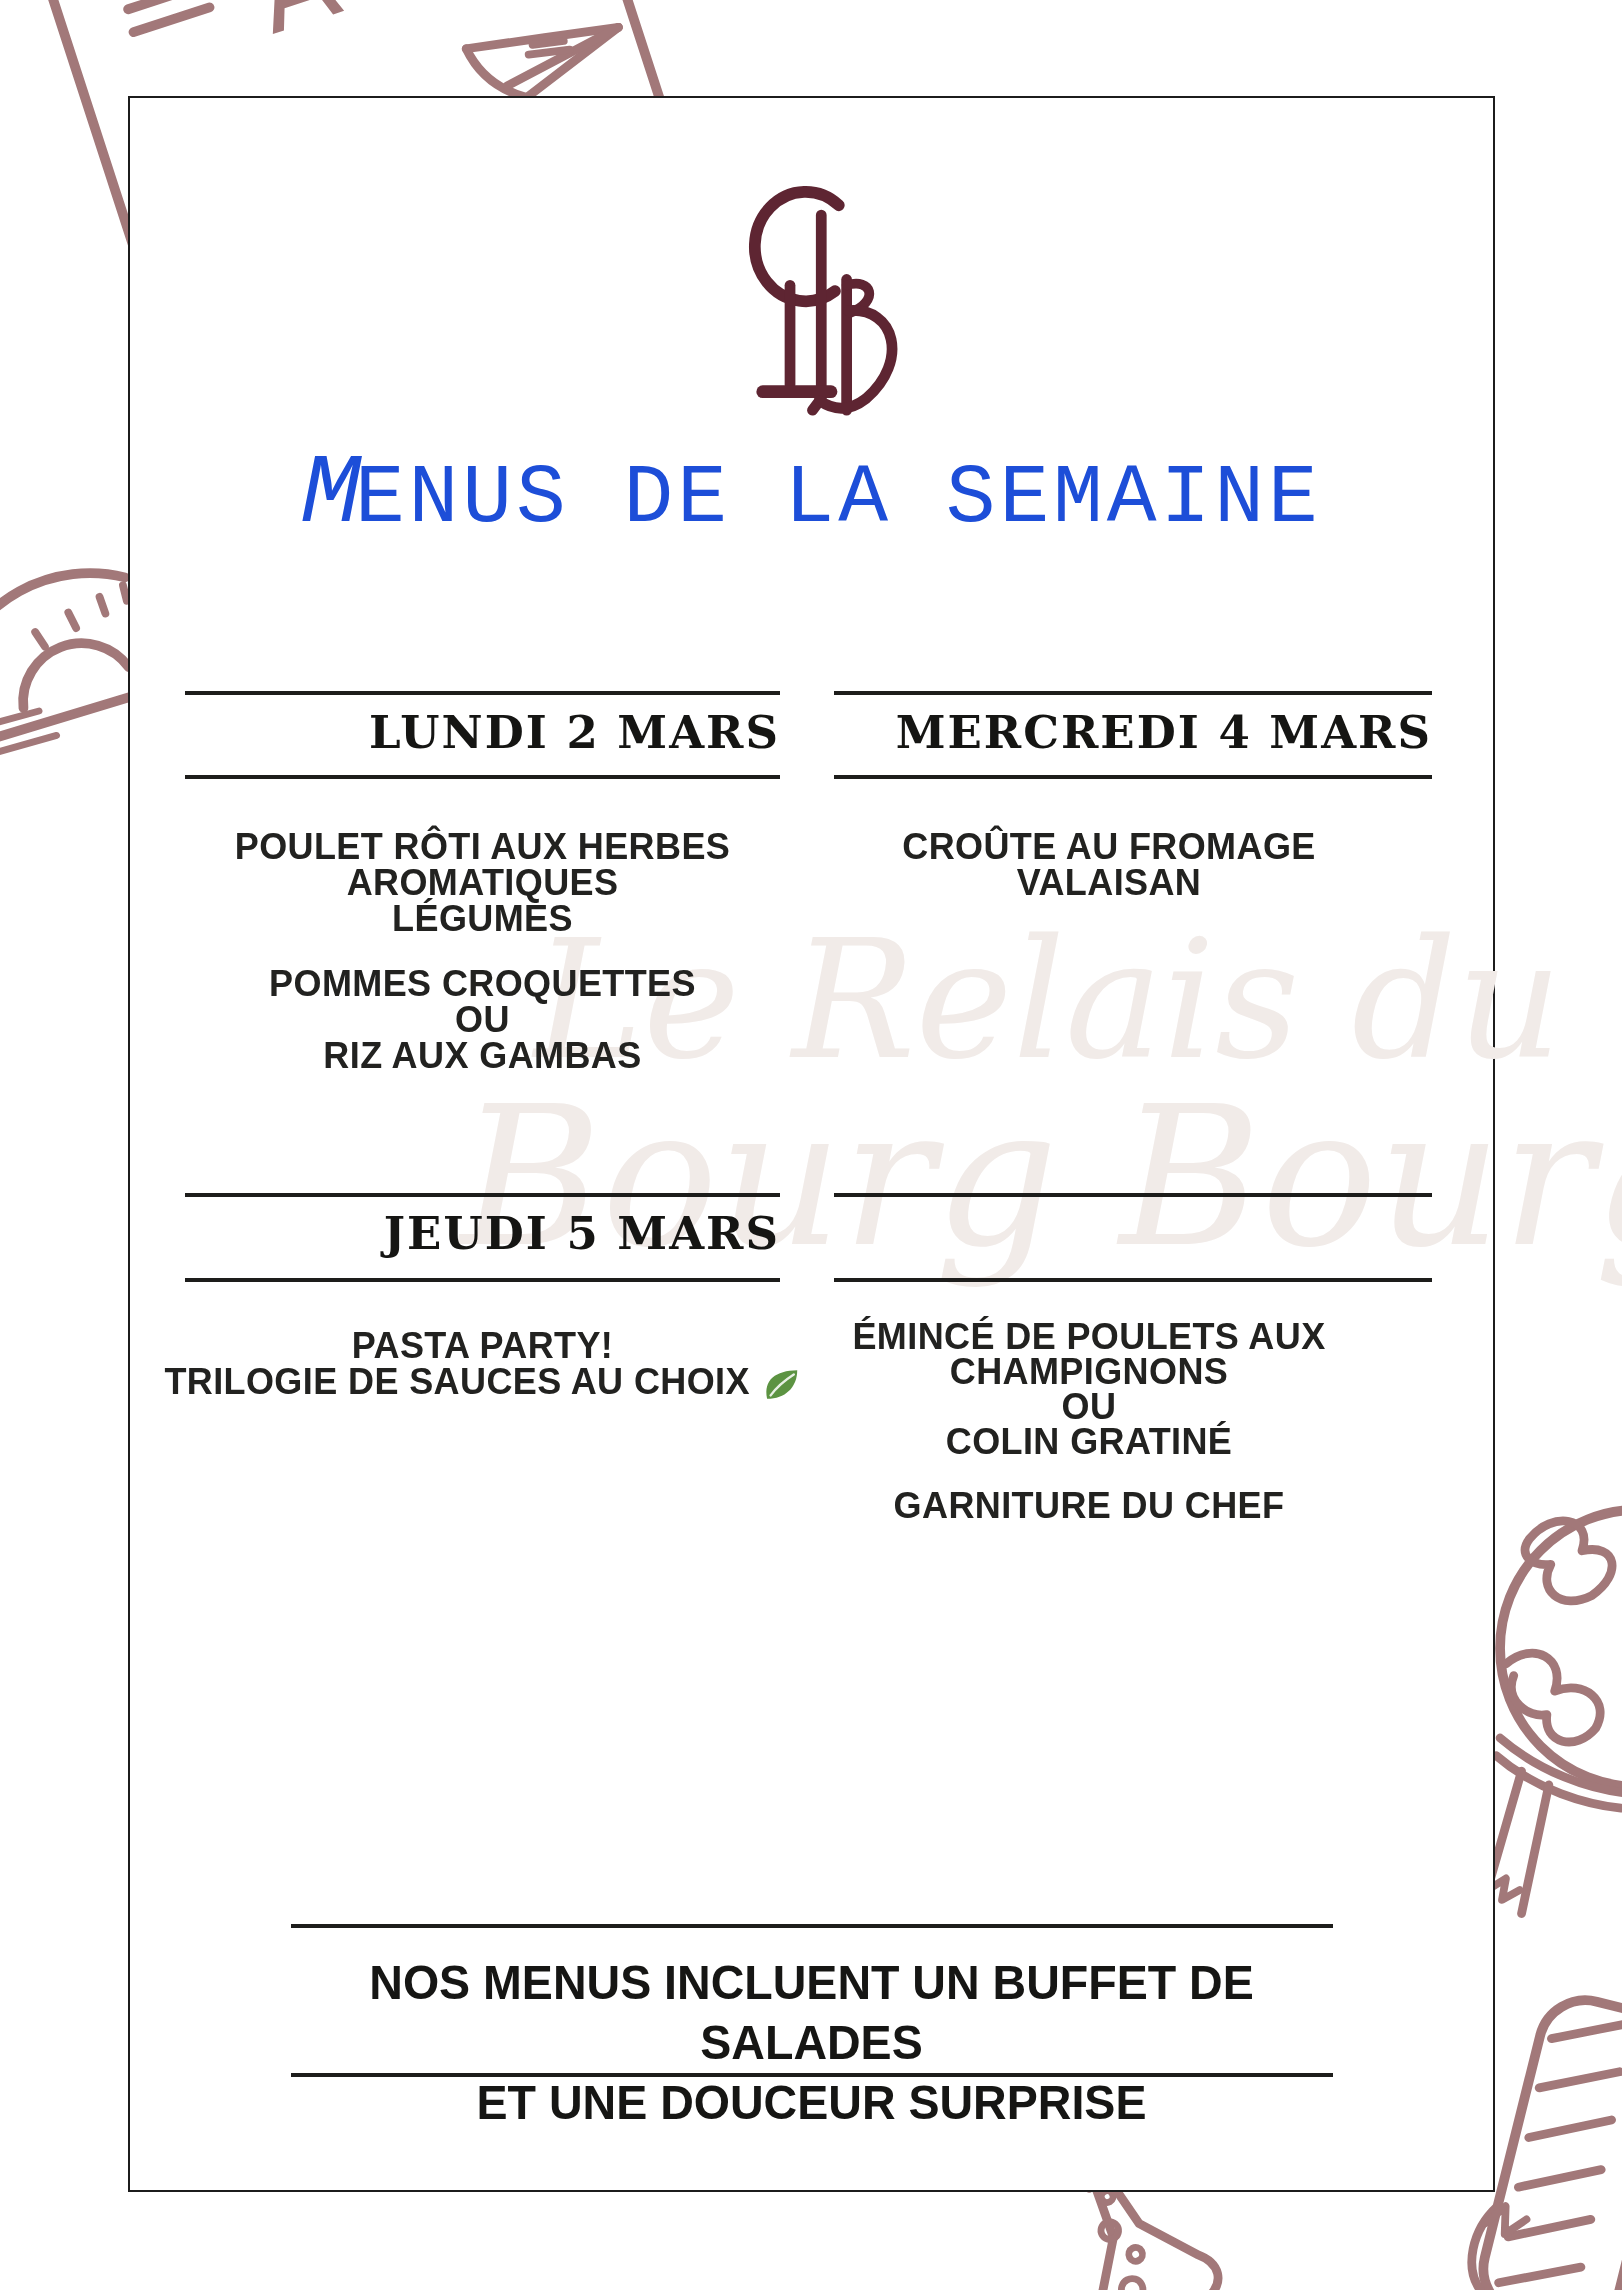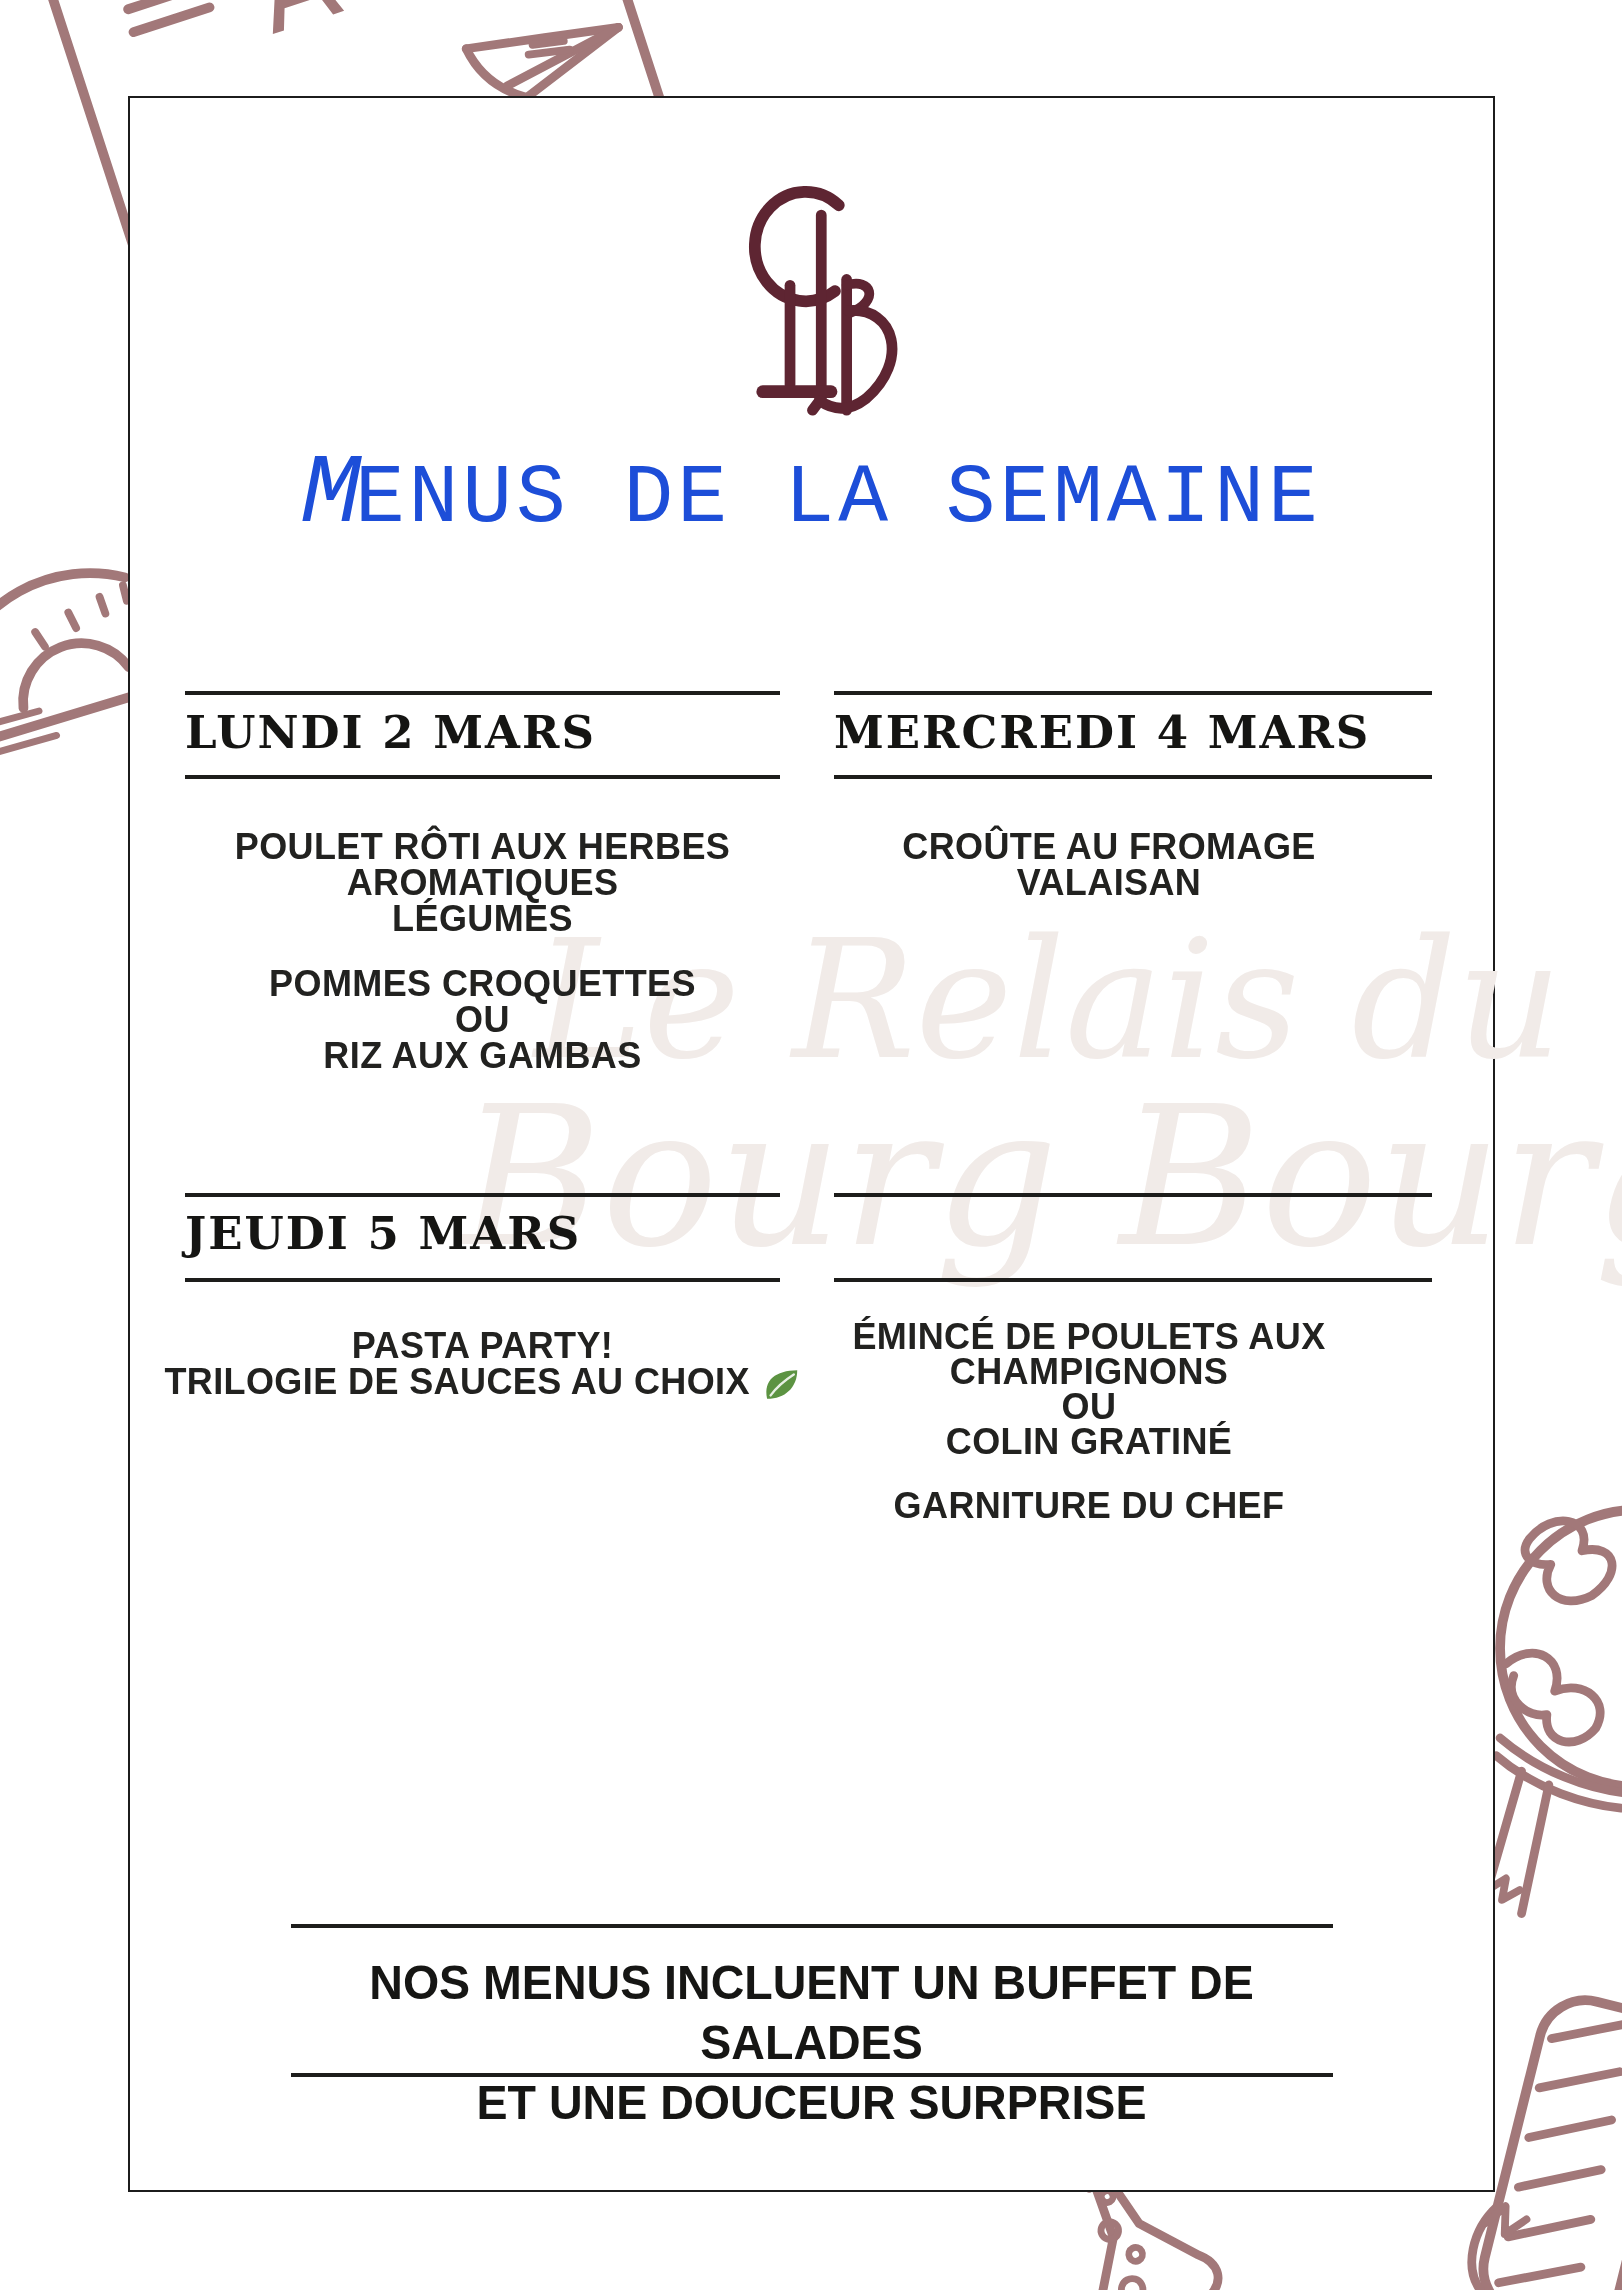--- a/index.html
+++ b/index.html
@@ -12,21 +12,21 @@
         font-style:italic;white-space:nowrap;pointer-events:none;}
   .wm1{left:534px;top:919px;font-size:164px;line-height:1;}
   .wm2{left:460px;top:1081px;font-size:193px;line-height:1;}
   .z3{position:absolute;z-index:3;}
   .logo-box{left:704px;top:176px;width:215px;height:244px;}
   .menu-title{left:128px;width:1367px;top:439px;text-align:center;
         font-family:Liberation Mono, monospace;font-size:83px;letter-spacing:3.9px;color:#1d4ed8;white-space:nowrap;}
   .menu-title .script{font-style:italic;font-size:99px;letter-spacing:0;margin-right:-5.9px;}
   .rule{height:3.9px;background:#1d1d1b;}
   .day-title{font-family:"DejaVu Serif",serif;font-weight:700;font-size:45px;letter-spacing:2px;
-        color:#151513;text-align:left;white-space:nowrap;}
+        color:#151513;text-align:right;white-space:nowrap;}
   .items{text-align:center;font-weight:700;font-size:36px;line-height:36px;
         letter-spacing:0.4px;color:#222220;}
   .items .gap{height:29px;}
   .leaf{display:inline-block;vertical-align:-6.8px;margin-left:11.7px;transform:rotate(-6deg);}
   .footer-text{left:234px;width:1155px;top:1952px;text-align:center;font-weight:700;
         font-size:49px;line-height:60px;color:#161614;transform:scaleX(.95);}
 </style>
 </head>
 <body>
 

